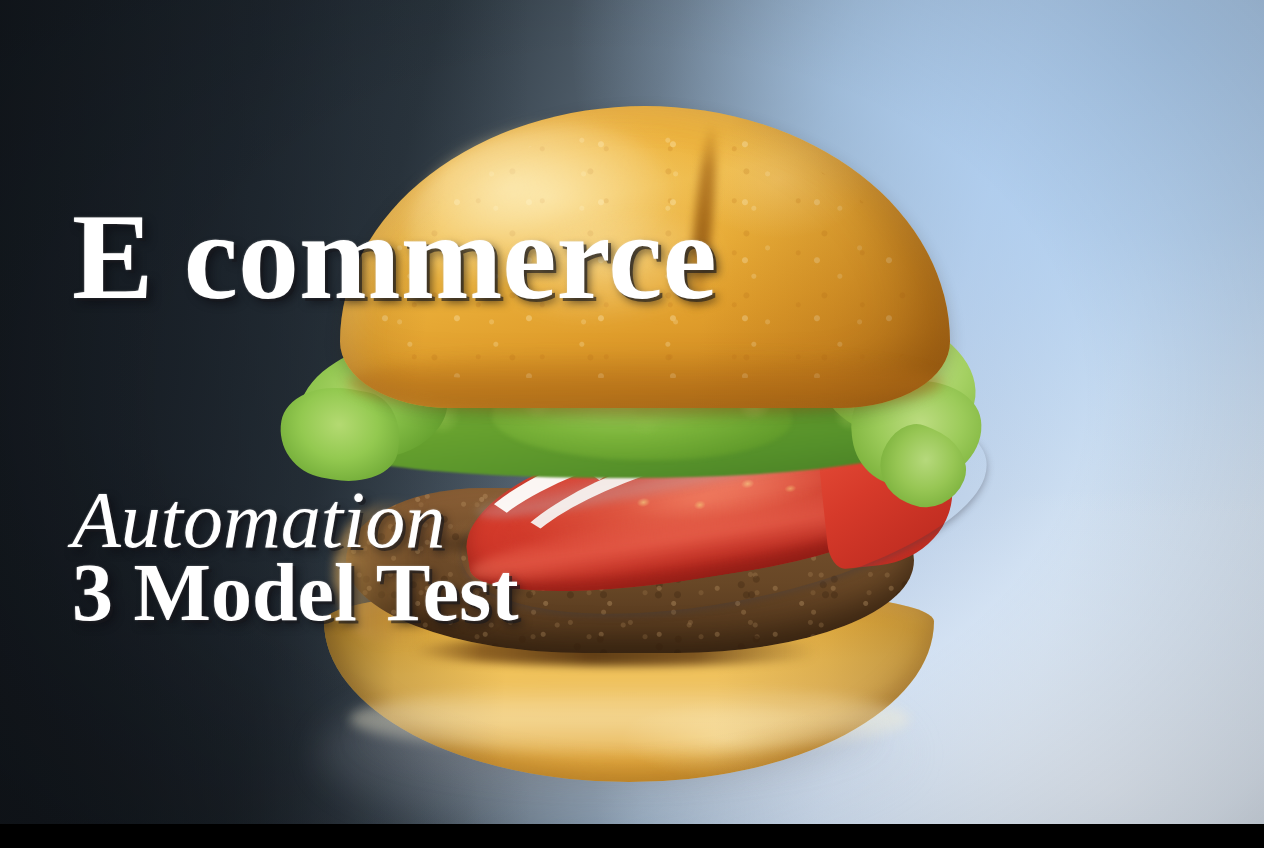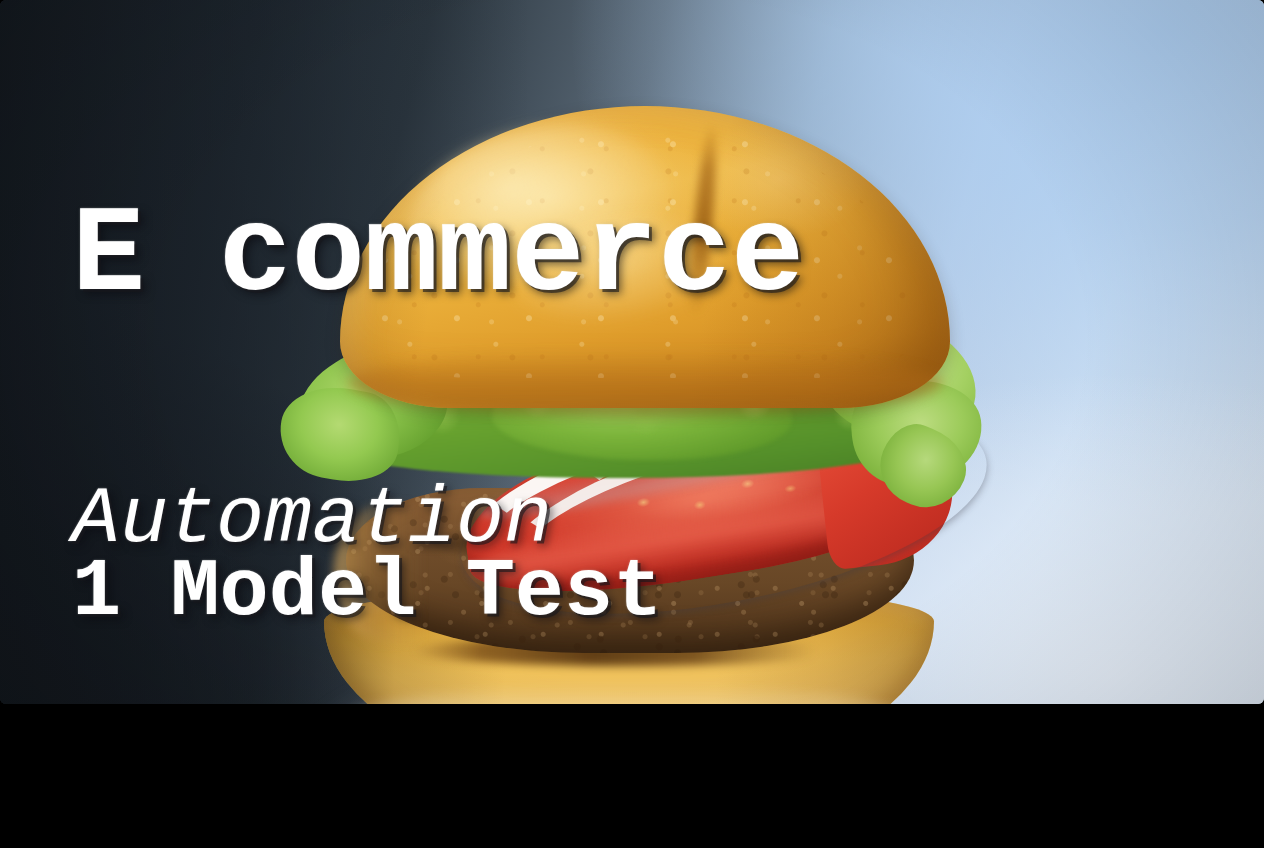--- a/index.html
+++ b/index.html
@@ -3,24 +3,23 @@
 <meta charset="utf-8">
 <style>
   html, body {
     margin: 0;
     padding: 0;
     background: #000;
   }
   #stage {
     position: relative;
     width: 1264px;
-    height: 704px;
+    height: 824px;
     overflow: hidden;
-    font-family: Liberation Mono, monospace;
-    border-radius: 6px;
+    font-family: Liberation Serif, serif;
   }
 
   
   .bg-base {
     position: absolute; inset: 0;
     background: linear-gradient(105deg,
         #1e2830 0%,
         #222c35 18%,
         #2c3740 30%,
         #5b6a78 46%,
@@ -474,16 +473,16 @@
     <div class="layer bun-top-crease"></div>
     <div class="layer bun-top-rightshade"></div>
     <div class="layer bun-top-bottomedge"></div>
   </div>
 
   <div class="bg-vign"></div>
 
   <div id="headline">
     <div class="tline" id="line1">E commerce</div>
     <div class="tline" id="line3">Automation</div>
-    <div class="tline" id="line4">1 Model Test</div>
+    <div class="tline" id="line4">3 Model Test</div>
   </div>
 
 </div>
 
 </body></html>

